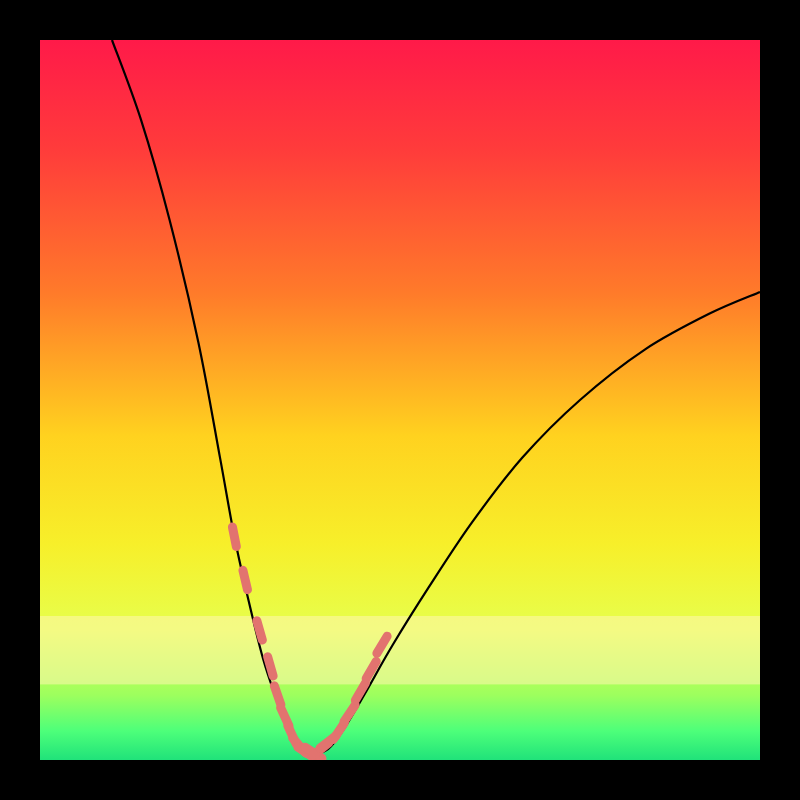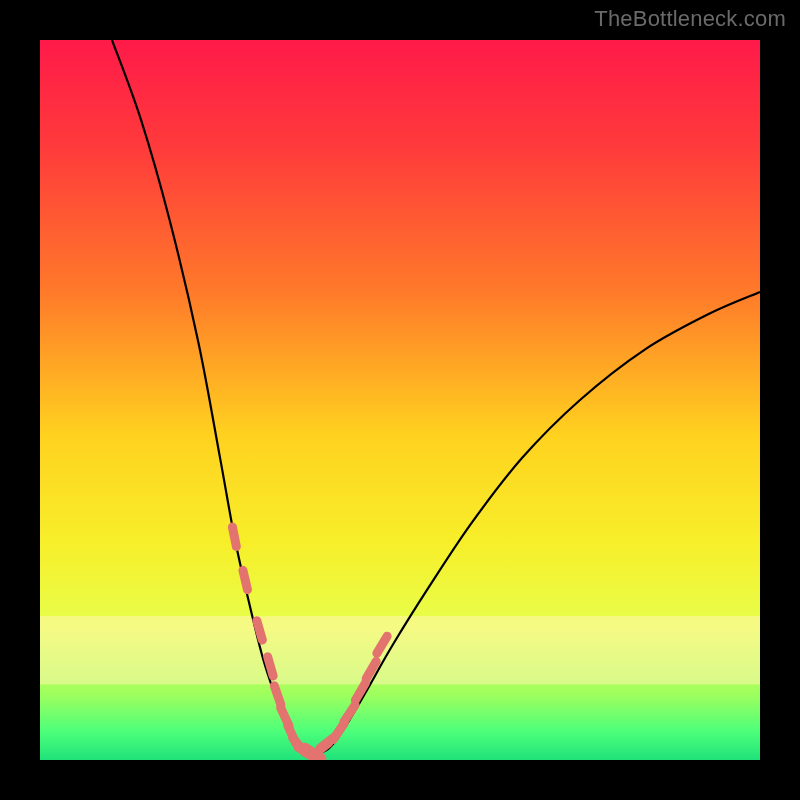--- a/index.html
+++ b/index.html
@@ -35,21 +35,20 @@
     letter-spacing: 0.2px;
     user-select: none;
   }
   svg { display: block; }
 </style>
 </head>
 <body>
 
 <div class="stage">
 
-  <div class="watermark">TheBottleneck.com</div>
 
   <div class="plot-area">
     <svg id="chart-svg" width="720" height="720" viewBox="0 0 720 720">
       <defs>
         <linearGradient id="bg-grad" x1="0" y1="0" x2="0" y2="1">
             <stop offset="0%" stop-color="#ff1a49"></stop>
             <stop offset="15%" stop-color="#ff3b3b"></stop>
             <stop offset="35%" stop-color="#ff7a2a"></stop>
             <stop offset="55.00000000000001%" stop-color="#ffd21f"></stop>
             <stop offset="70%" stop-color="#f7ef2a"></stop>

